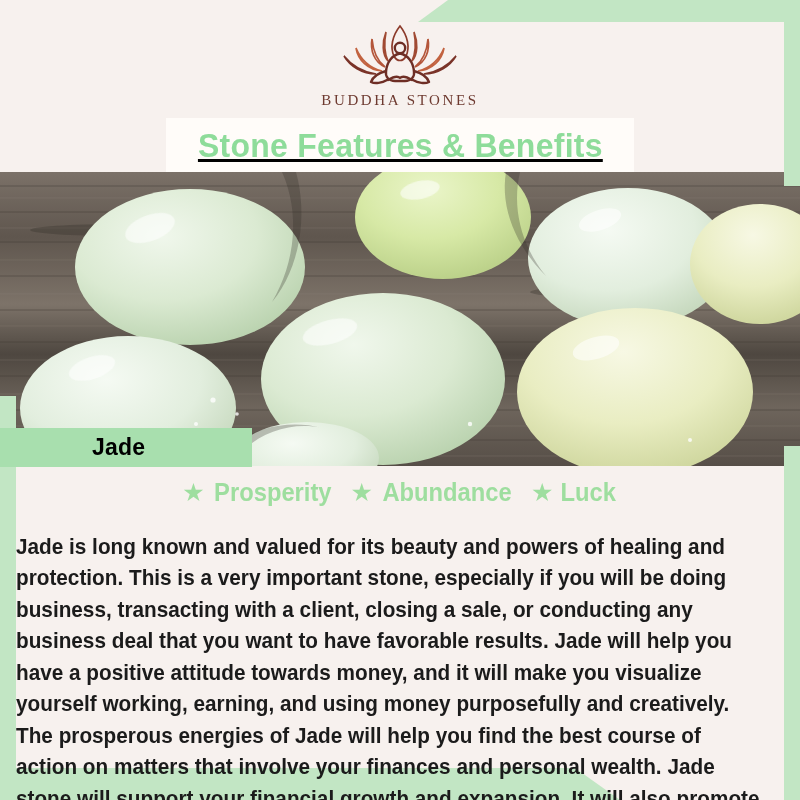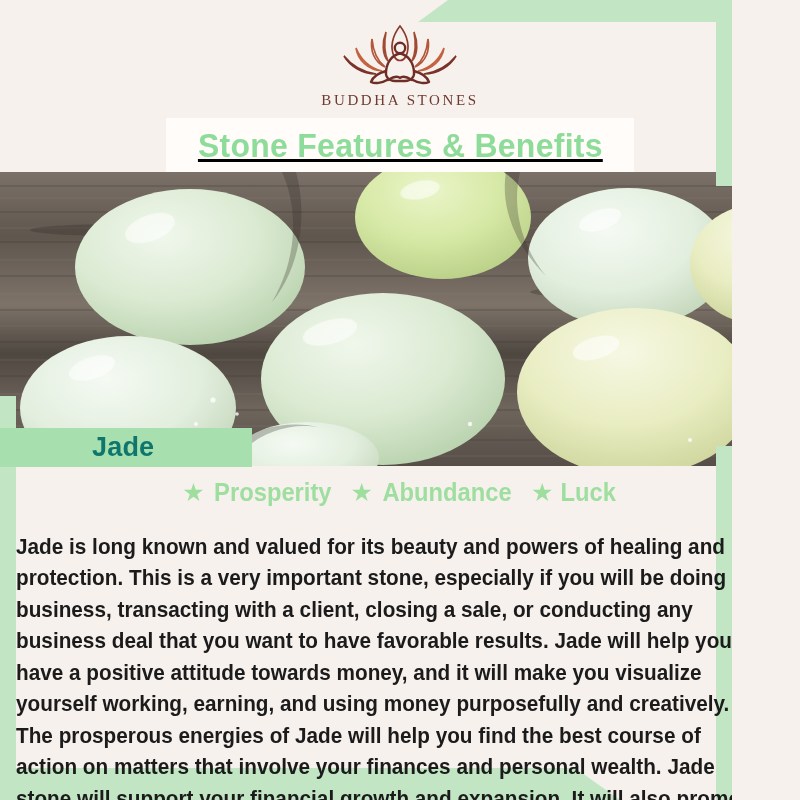--- a/index.html
+++ b/index.html
@@ -9,21 +9,21 @@
   body {
     width: 800px;
     height: 800px;
     overflow: hidden;
     background: #f7f1ee;
     font-family: "Liberation Sans", sans-serif;
   }
 
   #poster {
     position: relative;
-    width: 732px;
+    width: 800px;
     height: 800px;
     background: #f7f1ee;
     overflow: hidden;
   }
 
   
   .deco-top-right {
     position: absolute;
     top: 0;
     left: 418px;
@@ -142,22 +142,22 @@
     left: 0;
     width: 252px;
     height: 39px;
     background: #a8dfae;
     display: flex;
     align-items: center;
     z-index: 9;
   }
   .stone-label-text {
     margin-left: 92px;
-    color: #0f766e;
-    font-size: 27px;
+    color: #000000;
+    font-size: 23px;
     font-weight: bold;
     letter-spacing: 0.2px;
   }
 
   
   .benefits {
     position: absolute;
     top: 478px;
     left: 0;
     width: 800px;

